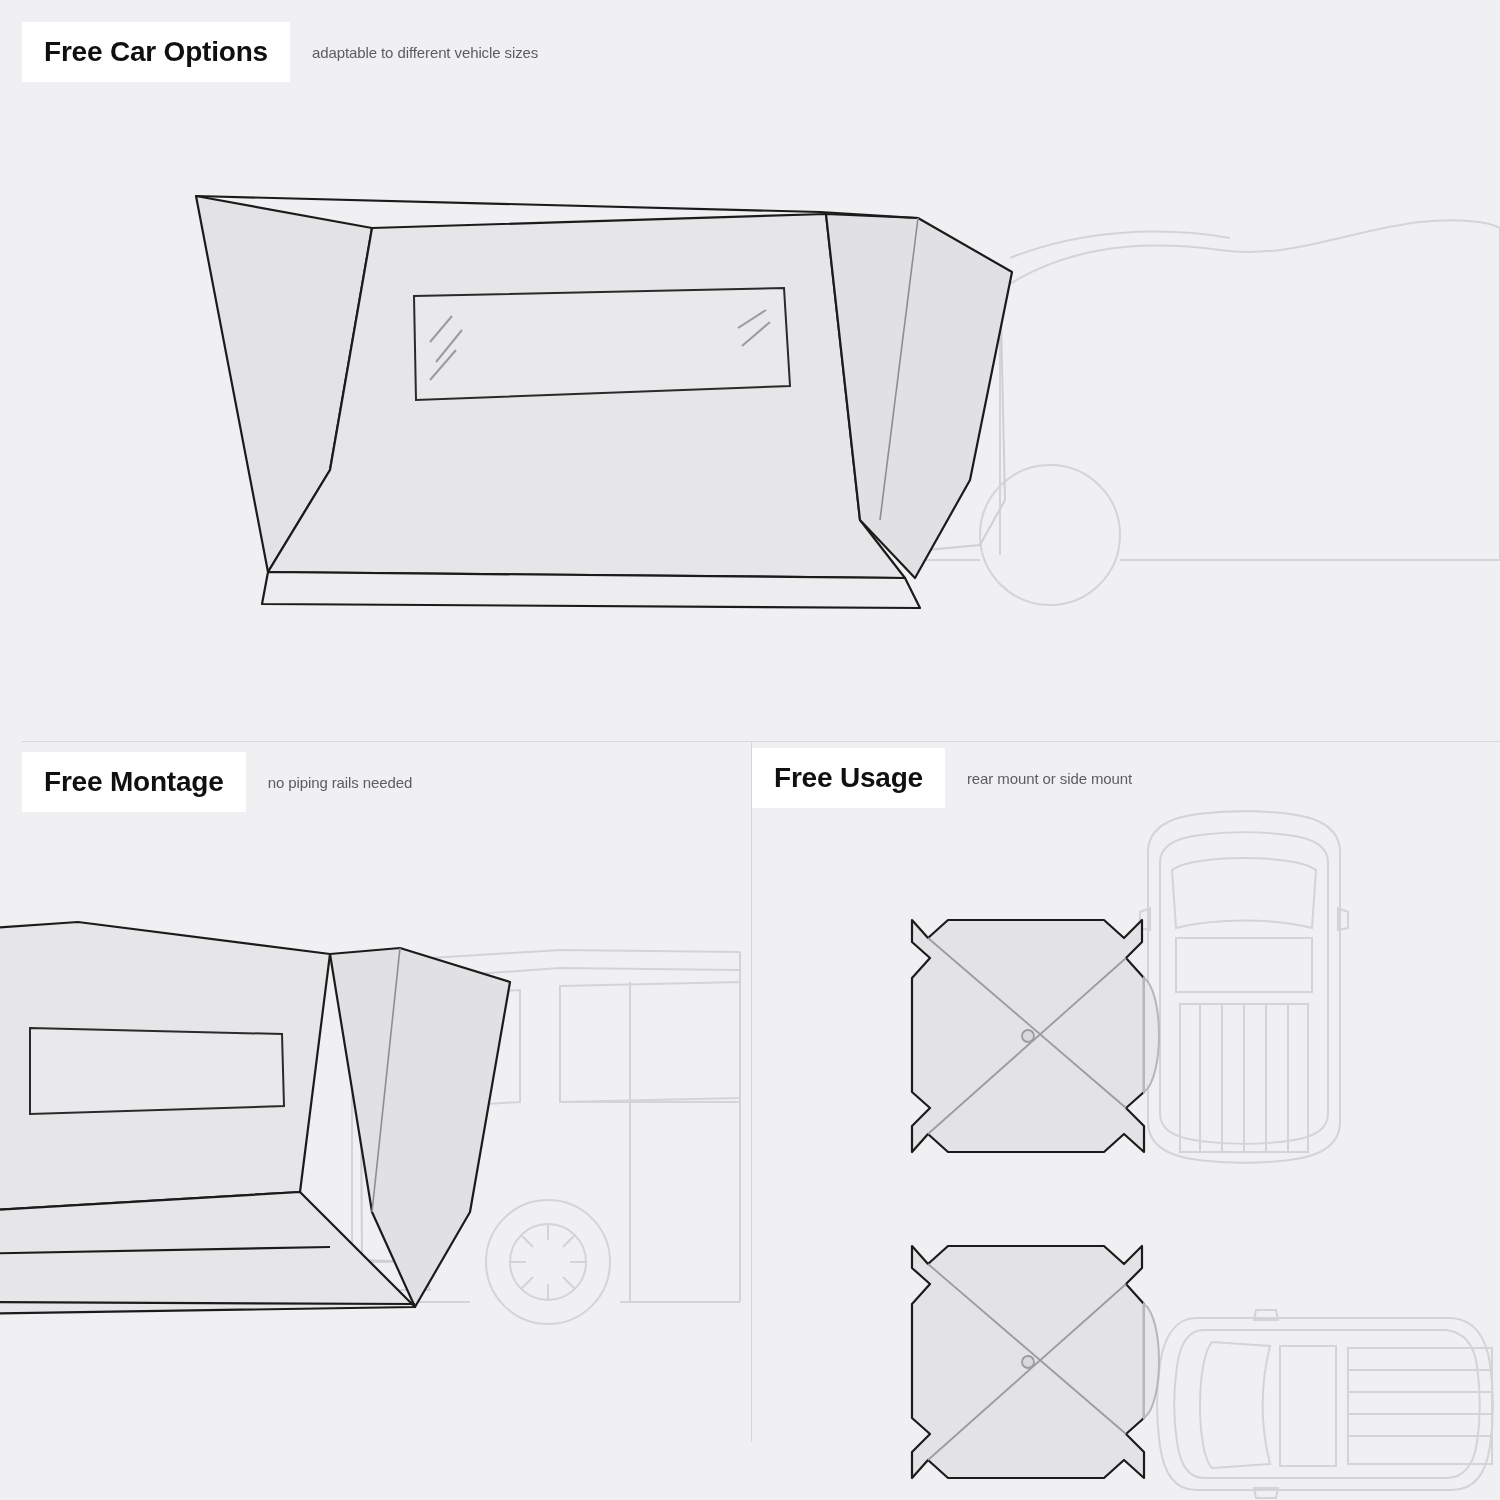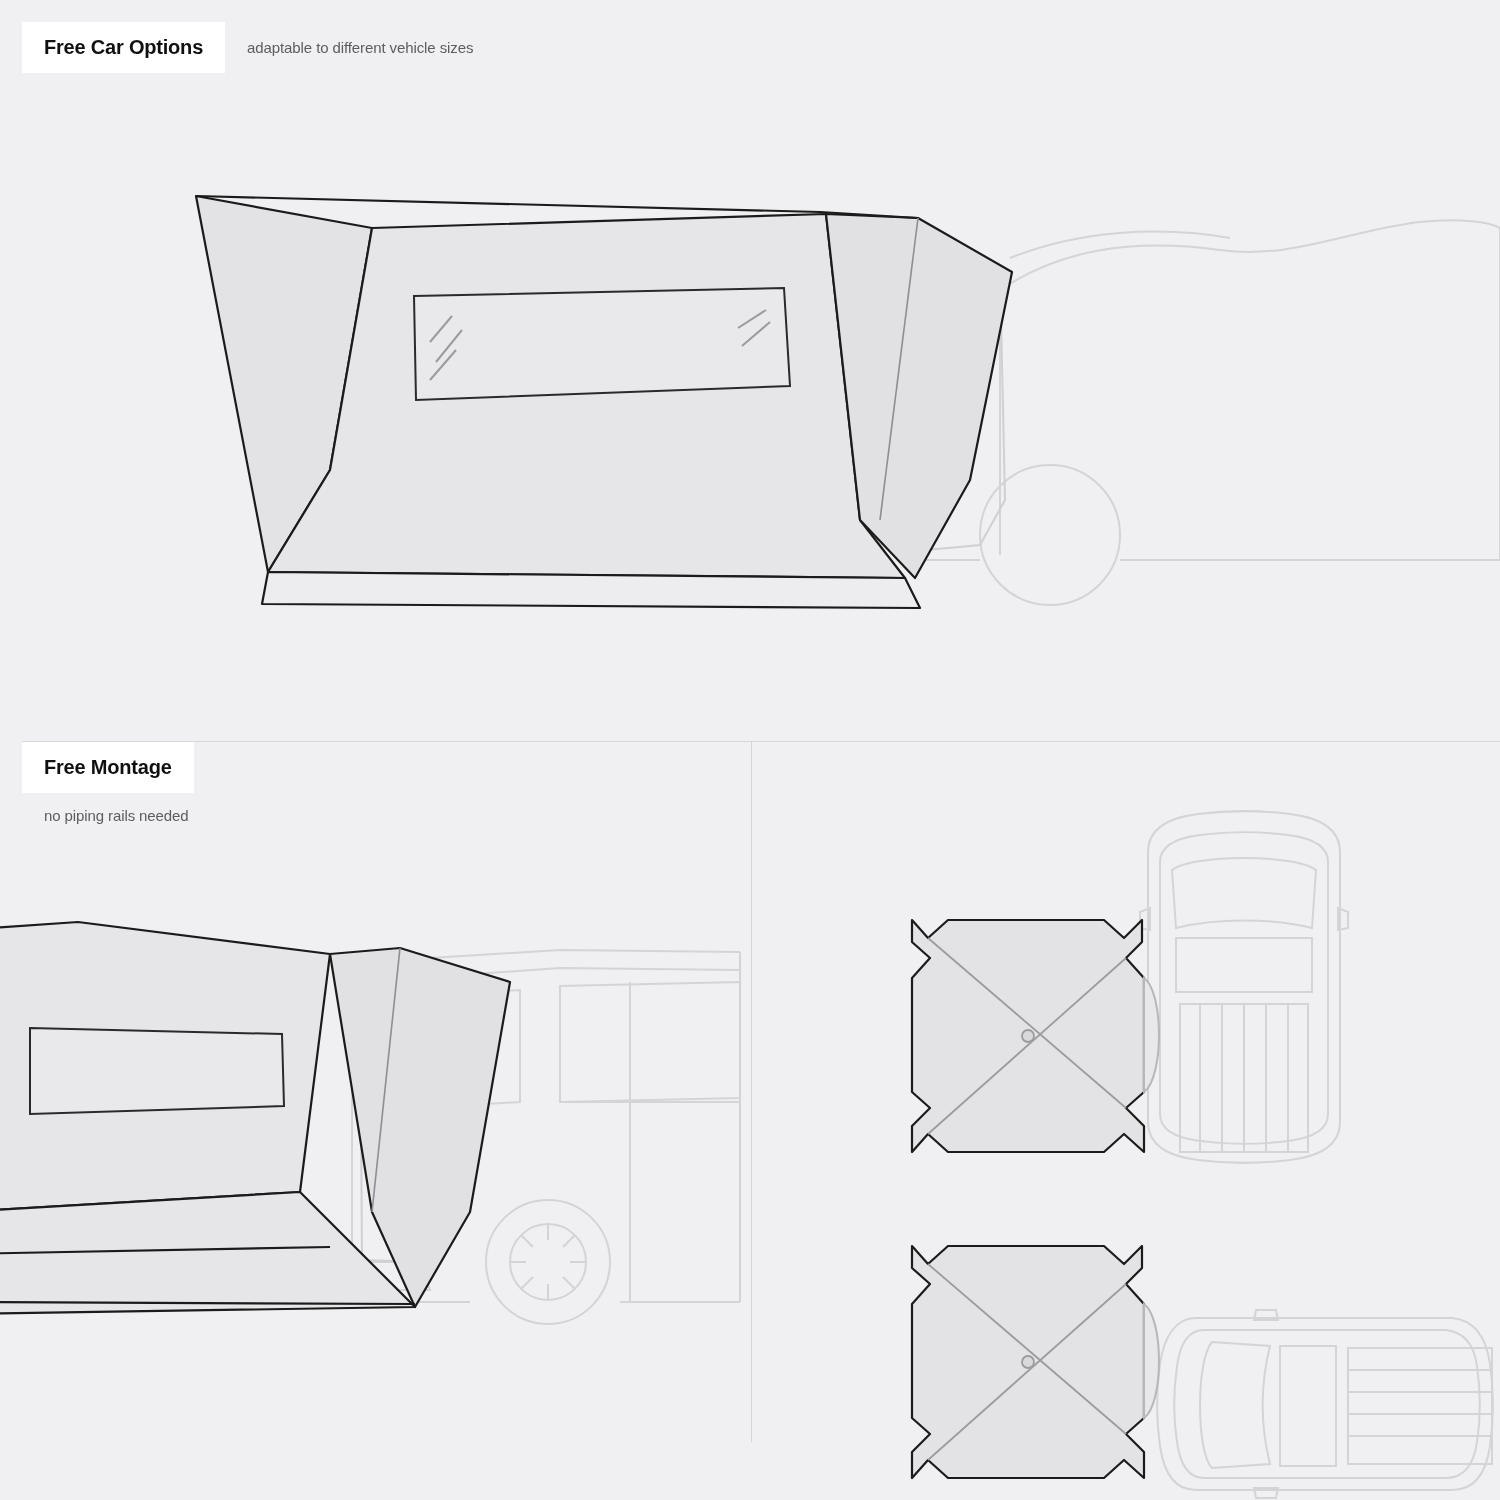--- a/index.html
+++ b/index.html
@@ -51,21 +51,21 @@
   
   .label-row {
     position: absolute;
     display: flex;
     align-items: stretch;
     white-space: nowrap;
   }
   .label-chip {
     background: #ffffff;
     padding: 14px 22px 14px 22px;
-    font-size: 20px;
+    font-size: 28px;
     font-weight: bold;
     letter-spacing: -0.2px;
     color: #101010;
     display: flex;
     align-items: center;
   }
   .label-sub {
     padding: 14px 0 14px 22px;
     font-size: 15px;
     color: #5d5d61;
@@ -179,21 +179,21 @@
 
       <g stroke="#2a2a2a" stroke-width="2" fill="#e9e9eb">
         <path d="M30 286 L282 292 L284 364 L30 372 Z"></path>
       </g>
 
       <g stroke="#8d8d93" stroke-width="1.6" fill="none">
         <path d="M400 206 L372 470"></path>
       </g>
     </svg>
 
-    <div class="label-row" id="label-left" style="top:0;left:22px;flex-direction:column;">
+    <div class="label-row" id="label-left" style="top:10px;left:22px;">
       <div class="label-chip">Free Montage</div>
       <div class="label-sub">no piping rails needed</div>
     </div>
   </div>
 
   <div class="panel" id="panel-right">
     <svg class="art" style="left:0;top:0;" width="748" height="758" viewBox="0 0 748 758">
 
       <g>
 
@@ -248,15 +248,19 @@
           <path d="M176 522 L374 692"></path>
           <path d="M374 542 L176 718"></path>
           <circle cx="276" cy="620" r="6" fill="#d9d9dc"></circle>
         </g>
         <g stroke="#b6b6bb" stroke-width="2" fill="#e8e8ea">
           <path d="M392 562 C412 576 412 662 392 676 L392 562 Z"></path>
         </g>
       </g>
     </svg>
 
+    <div class="label-row" id="label-right" style="top:6px;left:0;">
+      <div class="label-chip">Free Usage</div>
+      <div class="label-sub">rear mount or side mount</div>
+    </div>
   </div>
 
 </div>
 
 </body></html>

